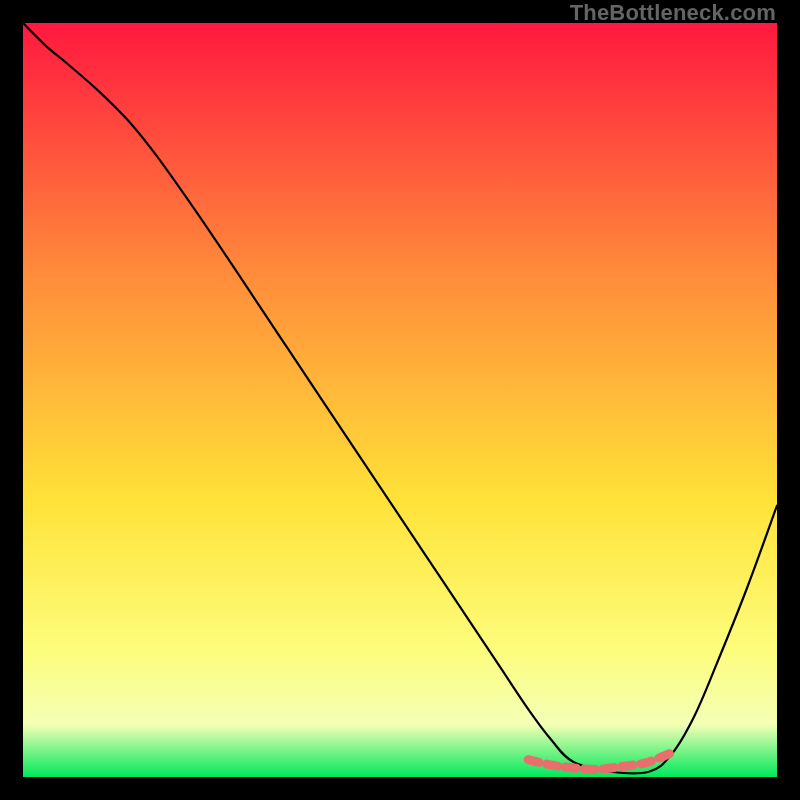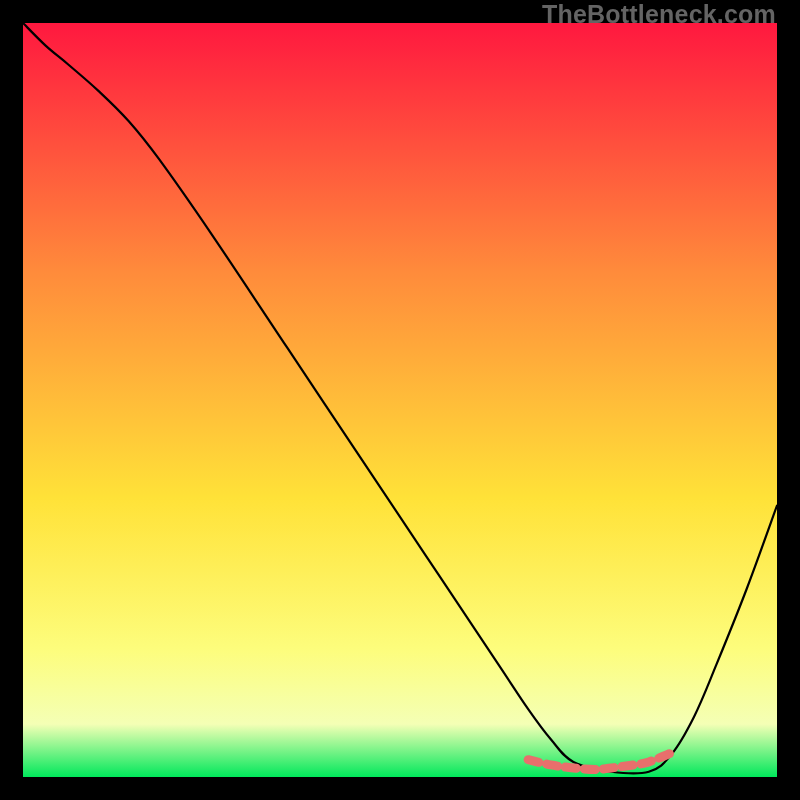--- a/index.html
+++ b/index.html
@@ -23,21 +23,21 @@
     left: 0;
     top: 0;
     width: 754px;
     height: 754px;
   }
   .watermark {
     position: absolute;
     top: 0px;
     right: 24px;
     font-family: Arial, Helvetica, sans-serif;
-    font-size: 25px;
+    font-size: 22px;
     font-weight: 600;
     color: #646464;
     letter-spacing: 0.2px;
   }
 </style>
 </head>
 <body>
 
 <div class="frame">
   <svg class="plot" viewBox="0 0 754 754" preserveAspectRatio="none">

